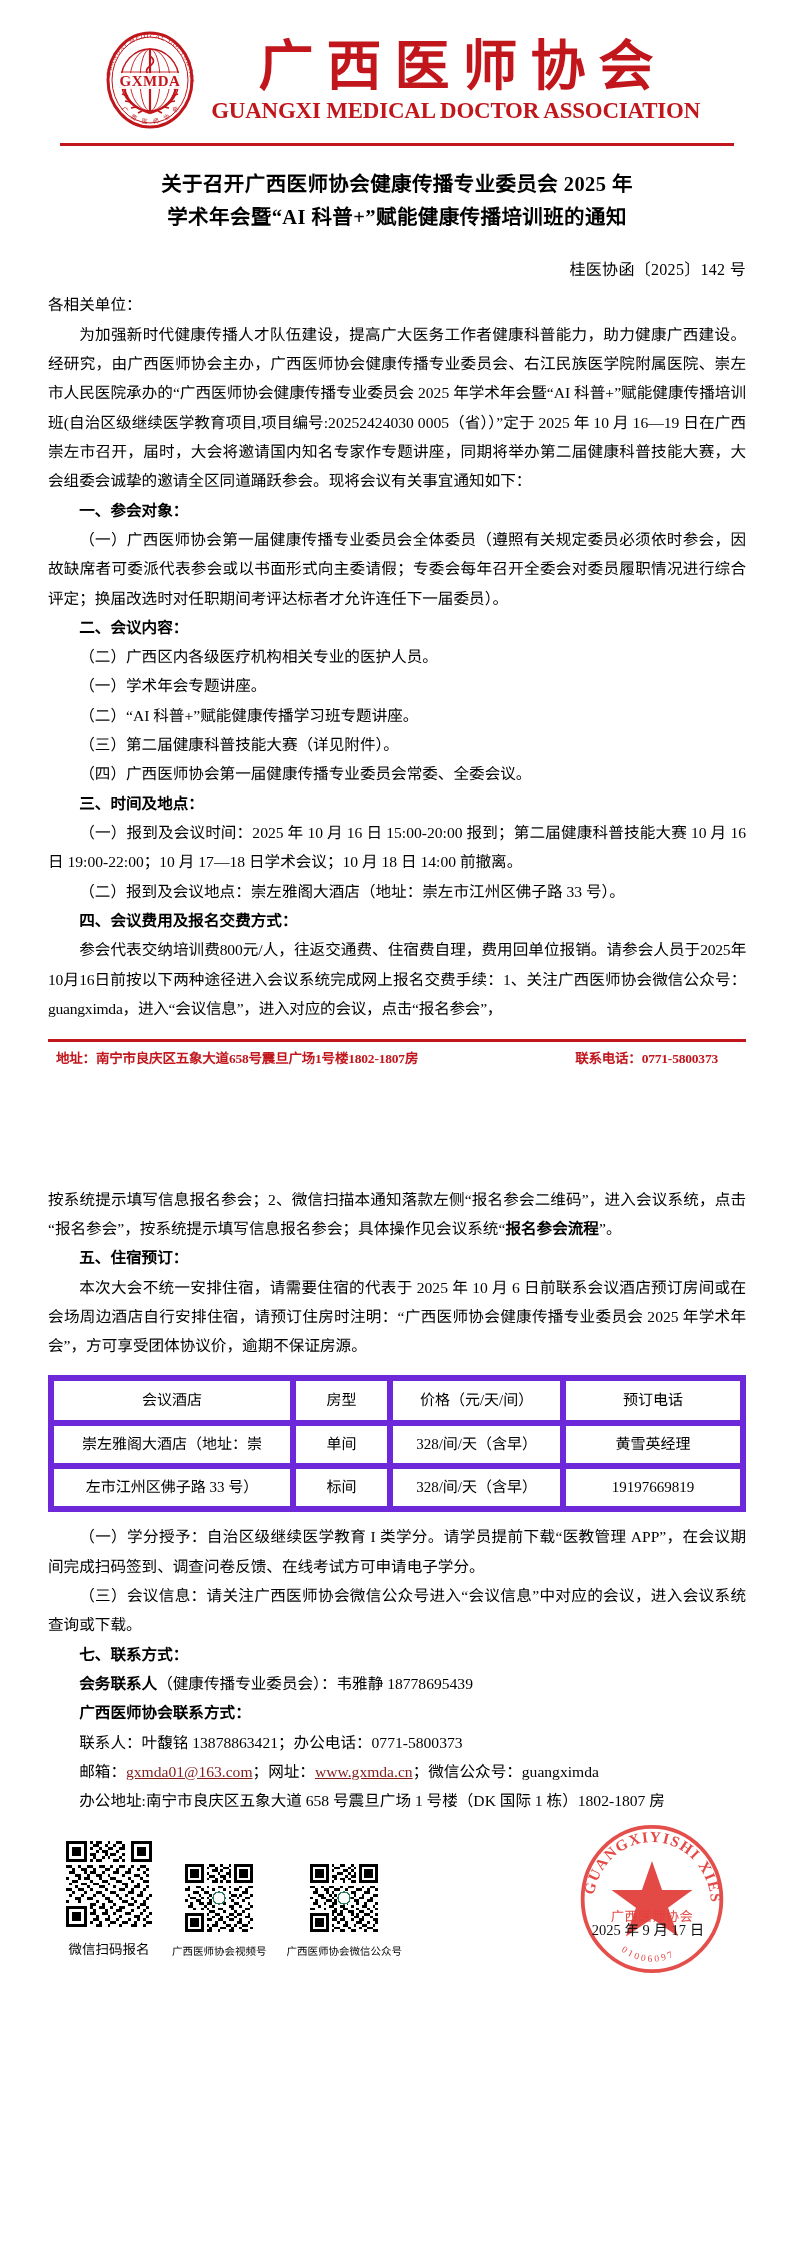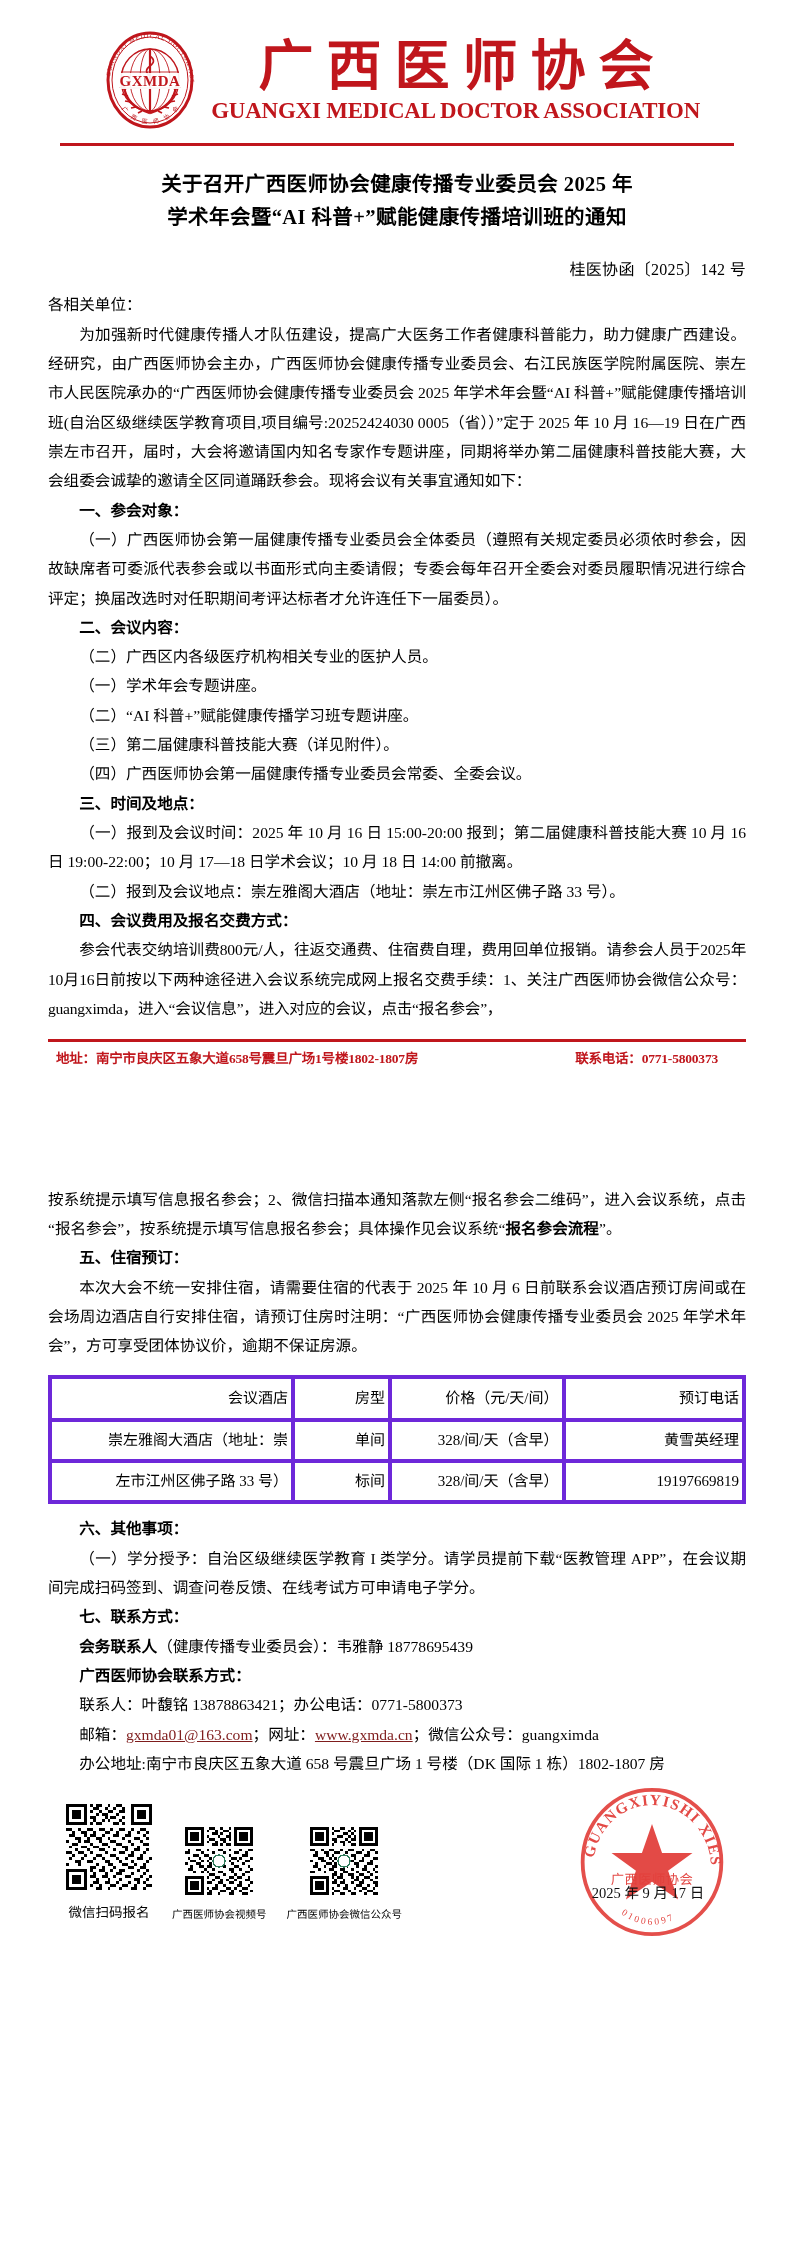--- a/index.html
+++ b/index.html
@@ -123,22 +123,22 @@
 
   
   .hotel-table-wrap { padding: 14px 48px 0 48px; }
   table.hotel {
     border-collapse: collapse;
     width: 100%;
     font-size: 15px;
     table-layout: fixed;
   }
   table.hotel th, table.hotel td {
-    border: 4px solid #6d28d9;
-    text-align: right;
+    border: 6px solid #6d28d9;
+    text-align: center;
     padding: 7px 3px;
     font-weight: normal;
     line-height: 1.55;
     vertical-align: middle;
   }
   table.hotel th { padding: 8px 3px; }
   .col-hotel { width: 35%; }
   .col-type  { width: 14%; }
   .col-price { width: 25%; }
   .col-phone { width: 26%; }
@@ -316,22 +316,22 @@
           <td class="hotel-name-cell no-top-border">左市江州区佛子路 33 号）</td>
           <td>标间</td>
           <td>328/间/天（含早）</td>
           <td class="no-top-border">19197669819</td>
         </tr>
       </tbody>
     </table>
   </div>
 
   <div class="body-block" style="padding-top:10px;">
-    <p class="p indent bold">六、其他事项：</p>
     <p class="p indent">（一）学分授予：自治区级继续医学教育 I 类学分。请学员提前下载“医教管理 APP”，在会议期间完成扫码签到、调查问卷反馈、在线考试方可申请电子学分。</p>
+    <p class="p indent">（三）会议信息：请关注广西医师协会微信公众号进入“会议信息”中对应的会议，进入会议系统查询或下载。</p>
 
     <p class="p indent bold">七、联系方式：</p>
     <p class="p indent"><span class="strong-inline">会务联系人</span><span>（健康传播专业委员会）：韦雅静 18778695439</span></p>
     <p class="p indent bold">广西医师协会联系方式：</p>
     <p class="p indent">联系人：叶馥铭 13878863421；办公电话：0771-5800373</p>
     <p class="p indent"><span>邮箱：</span><a class="link-underline" href="#">gxmda01@163.com</a><span>；网址：</span><a class="link-underline" href="#">www.gxmda.cn</a><span>；微信公众号：guangximda</span></p>
     <p class="p indent">办公地址:南宁市良庆区五象大道 658 号震旦广场 1 号楼（DK 国际 1 栋）1802-1807 房</p>
   </div>
 
   <div class="signoff">

